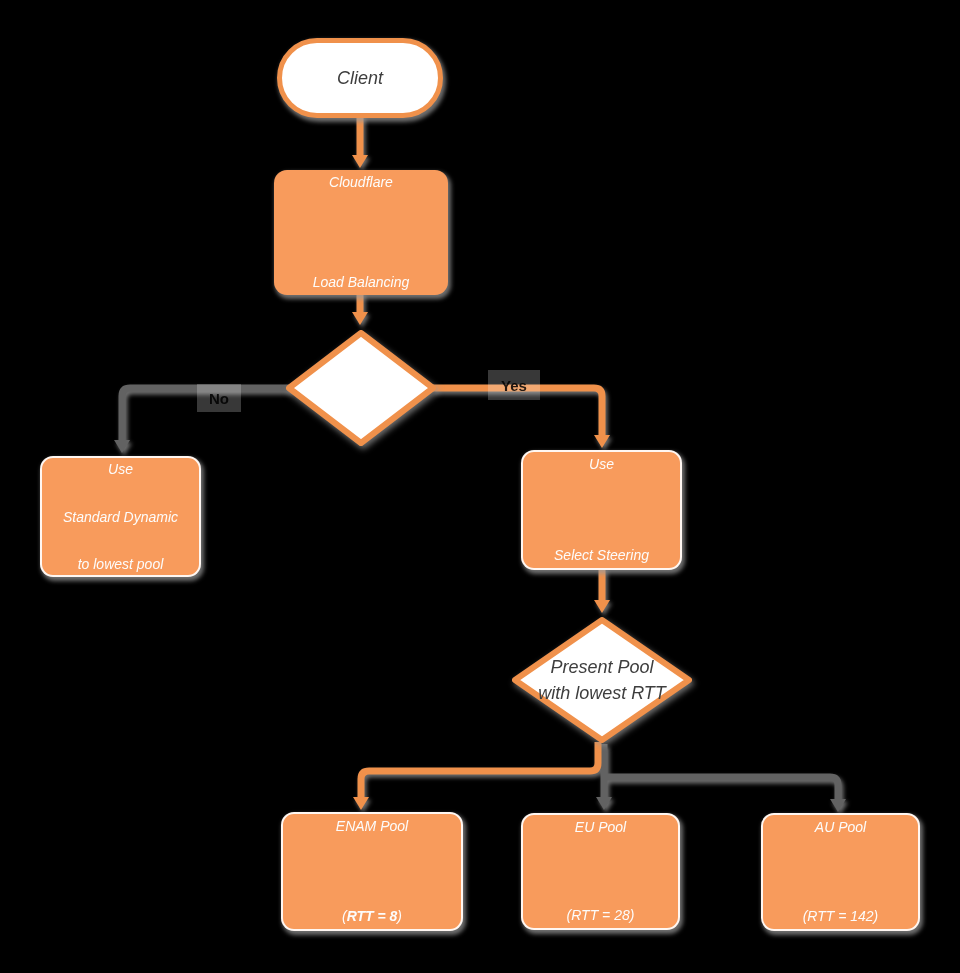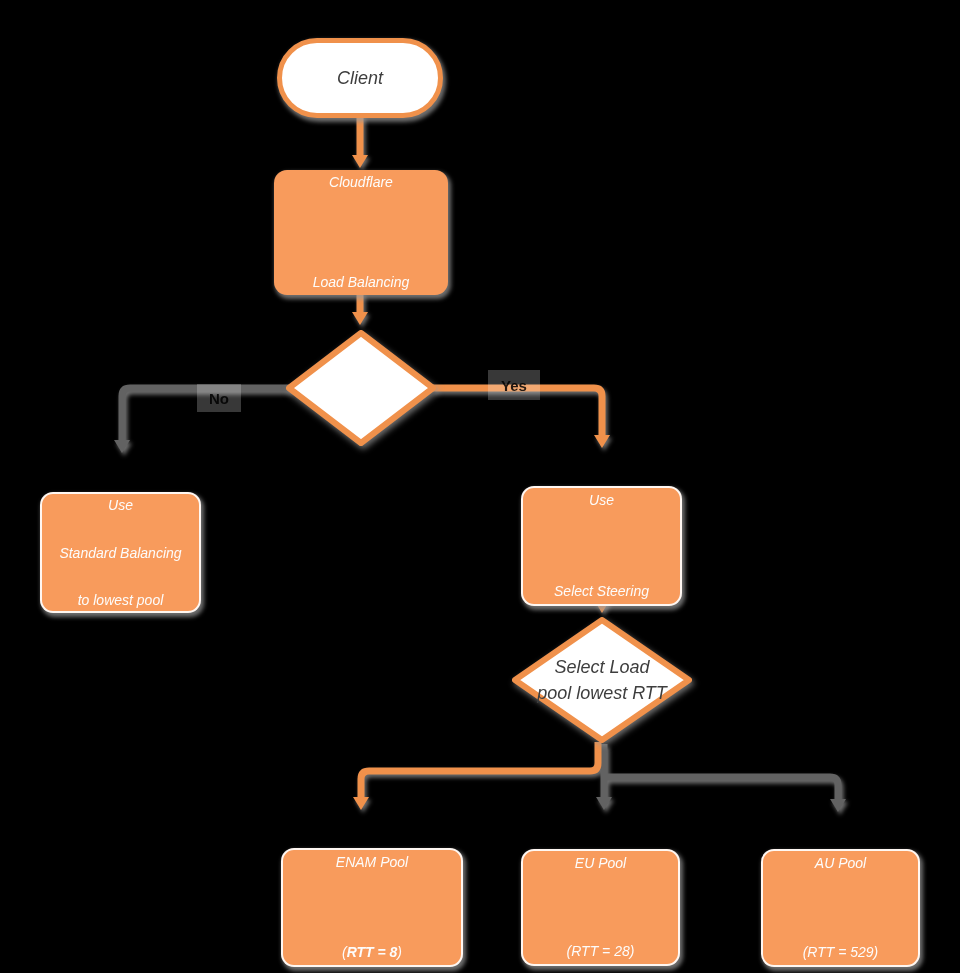--- a/index.html
+++ b/index.html
@@ -26,21 +26,21 @@
   .wire.gray polygon{fill:var(--line-gray);}
   
   .node{
     position:absolute;display:flex;flex-direction:column;align-items:center;
     justify-content:center;text-align:center;font-style:italic;
   }
   .box{
     background:var(--node-orange);border-radius:13px;color:var(--text-light);
     font-size:14px;line-height:25px;box-shadow:2px 3px 4px 1px var(--shadow);justify-content:space-between;
   }
-  .box.bordered{border:2px solid rgba(255,255,255,0.92);margin-top:36px;}
+  .box.bordered{border:2px solid rgba(255,255,255,0.92);}
   .stadium{
     background:#FFFFFF;border:5px solid var(--line-orange);border-radius:42px;
     color:var(--text-dark);font-size:18px;box-shadow:2px 3px 4px 1px var(--shadow);
   }
   .diamond{background:transparent;}
   .diamond svg{position:absolute;left:0;top:0;width:100%;height:100%;filter:drop-shadow(2px 3px 3px var(--shadow));}
   .diamond polygon{fill:#FFFFFF;stroke:var(--line-orange);stroke-width:6;stroke-linejoin:round;}
   .dtxt{position:relative;color:var(--text-dark);font-size:18px;line-height:26px;}
   .pool-rtt b{font-weight:bold;}
   .edge-label{
@@ -102,47 +102,47 @@
   </div>
 
   <div class="node diamond" style="left:285px;top:329px;width:152px;height:118px;">
     <svg viewBox="0 0 152 118">
       <polygon points="76,4 148,59 76,114 4,59"></polygon>
     </svg>
   </div>
 
   <div class="node box bordered" style="left:40px;top:456px;width:161px;height:121px;line-height:22px;">
     <div>Use</div>
-    <div>Standard Balancing</div>
+    <div>Standard Dynamic</div>
     <div>to lowest pool</div>
   </div>
 
   <div class="node box bordered" style="left:521px;top:450px;width:161px;height:120px;">
     <div>Use</div>
     <div>Select Steering</div>
   </div>
 
   <div class="node diamond" style="left:511px;top:616px;width:182px;height:128px;">
     <svg viewBox="0 0 182 128">
       <polygon points="91,4 178,64 91,124 4,64"></polygon>
     </svg>
     <div class="dtxt">
-      <div>Select Load</div>
-      <div>pool lowest RTT</div>
+      <div>Present Pool</div>
+      <div>with lowest RTT</div>
     </div>
   </div>
 
   <div class="node box bordered" style="left:281px;top:812px;width:182px;height:119px;">
     <div>ENAM Pool</div>
     <div class="pool-rtt"><span>(</span><b>RTT = 8</b><span>)</span></div>
   </div>
 
   <div class="node box bordered" style="left:521px;top:813px;width:159px;height:117px;gap:12px;">
     <div>EU Pool</div>
     <div>(RTT = 28)</div>
   </div>
 
   <div class="node box bordered" style="left:761px;top:813px;width:159px;height:118px;">
     <div>AU Pool</div>
-    <div>(RTT = 529)</div>
+    <div>(RTT = 142)</div>
   </div>
 
 </div>
 
 </body></html>

